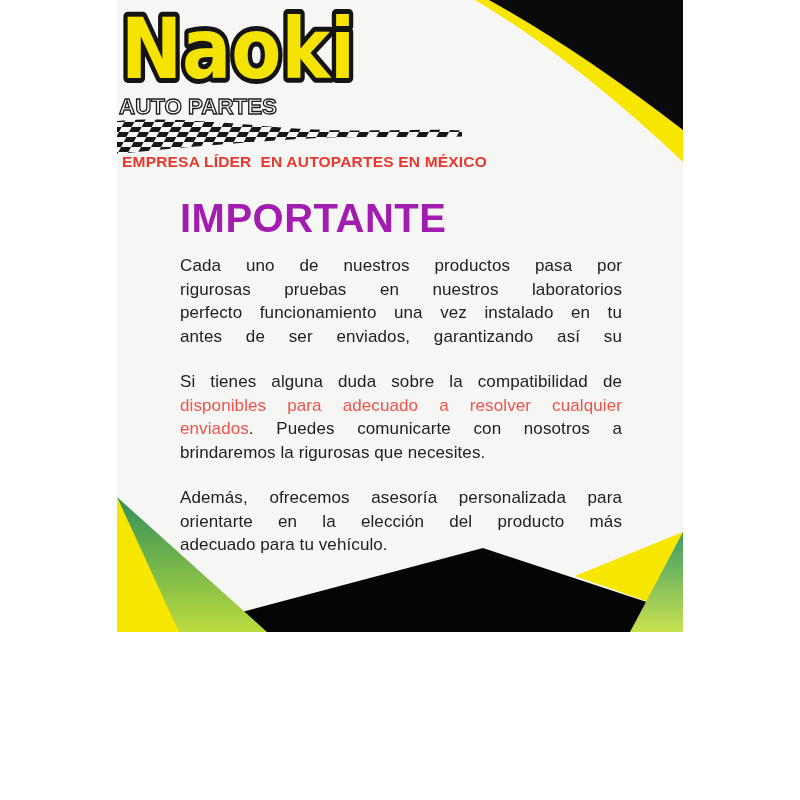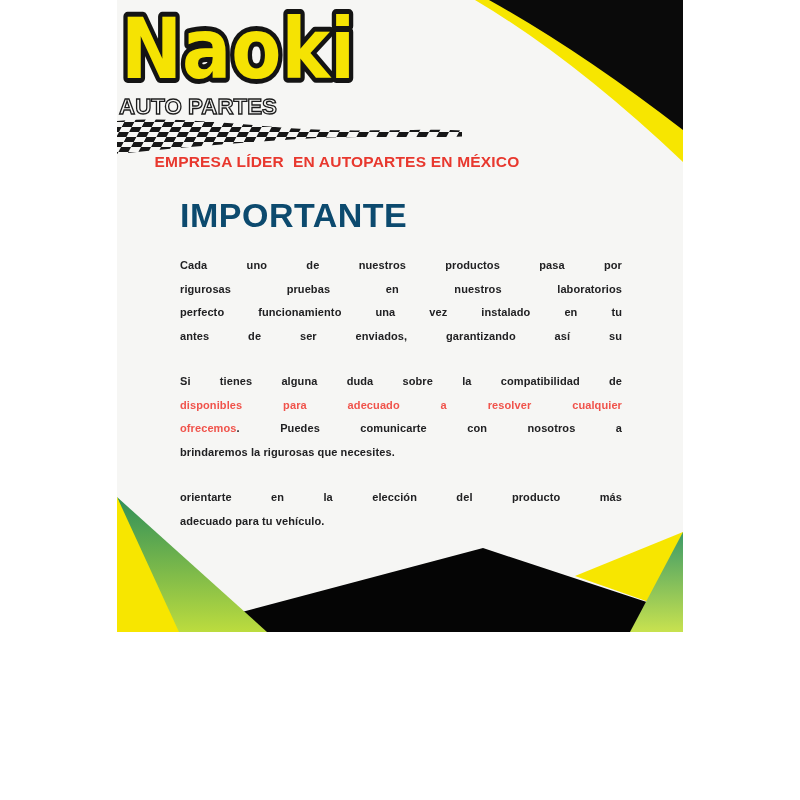--- a/index.html
+++ b/index.html
@@ -12,34 +12,34 @@
     position:absolute;left:117px;top:0;width:566px;height:632px;
     background:#f6f6f4;overflow:hidden;
   }
   
   .logo-naoki-wrap{position:absolute;left:0px;top:-6px;width:248px;height:106px;}
   .logo-sub-wrap{position:absolute;left:1px;top:94px;width:170px;height:26px;}
   .flag-wrap{position:absolute;left:0px;top:117px;width:346px;height:42px;}
   .tagline{
     position:absolute;left:5px;top:153px;width:430px;
     font-size:15.5px;font-weight:700;letter-spacing:0.2px;
-    color:#e8382e;white-space:pre;text-align:center;
+    color:#e8382e;white-space:pre;
   }
   
   .corner-tr{position:absolute;right:0;top:0;width:210px;height:165px;}
   .corner-bottom{position:absolute;left:0;bottom:0;width:566px;height:170px;}
   
   .page-title{
     position:absolute;left:63px;top:196px;
-    font-size:34px;font-weight:700;letter-spacing:0.5px;
-    color:#0c4a6e;
+    font-size:40px;font-weight:700;letter-spacing:0.5px;
+    color:#a21caf;
   }
   .text-col{
     position:absolute;left:63px;top:254px;width:442px;
-    font-size:11px;font-weight:700;color:#212123;
+    font-size:17px;font-weight:400;color:#212123;
     letter-spacing:0.1px;
   }
   .para{margin:0 0 22px 0;}
   .line{
     line-height:23.5px;height:23.5px;
     text-align:justify;text-align-last:justify;
     white-space:normal;
   }
   .line.last{text-align-last:left;}
   .seg-red{color:#f0534b;}
@@ -82,24 +82,25 @@
   <div class="text-col" id="text-col">
       <div class="para">
         <div class="line"><span class="seg-dark">Cada uno de nuestros productos pasa por</span></div>
         <div class="line"><span class="seg-dark">rigurosas pruebas en nuestros laboratorios</span></div>
         <div class="line"><span class="seg-dark">perfecto funcionamiento una vez instalado en tu</span></div>
         <div class="line"><span class="seg-dark">antes de ser enviados, garantizando así su</span></div>
       </div>
       <div class="para">
         <div class="line"><span class="seg-dark">Si tienes alguna duda sobre la compatibilidad de</span></div>
         <div class="line"><span class="seg-red">disponibles para adecuado a resolver cualquier</span></div>
-        <div class="line"><span class="seg-red">ofrecemos</span><span class="seg-dark">. Puedes comunicarte con nosotros a</span></div>
+        <div class="line"><span class="seg-red">enviados</span><span class="seg-dark">. Puedes comunicarte con nosotros a</span></div>
         <div class="line last"><span class="seg-dark">brindaremos la rigurosas que necesites.</span></div>
       </div>
       <div class="para">
+        <div class="line"><span class="seg-dark">Además, ofrecemos asesoría personalizada para</span></div>
         <div class="line"><span class="seg-dark">orientarte en la elección del producto más</span></div>
         <div class="line last"><span class="seg-dark">adecuado para tu vehículo.</span></div>
       </div>
     </div>
 
   <svg class="corner-bottom" viewBox="0 0 566 170" preserveAspectRatio="none">
     <defs>
       <linearGradient id="gMountain" x1="0" y1="0" x2="0.55" y2="0.3">
         <stop offset="0" stop-color="#226B4B"></stop>
         <stop offset="0.45" stop-color="#0B2018"></stop>

